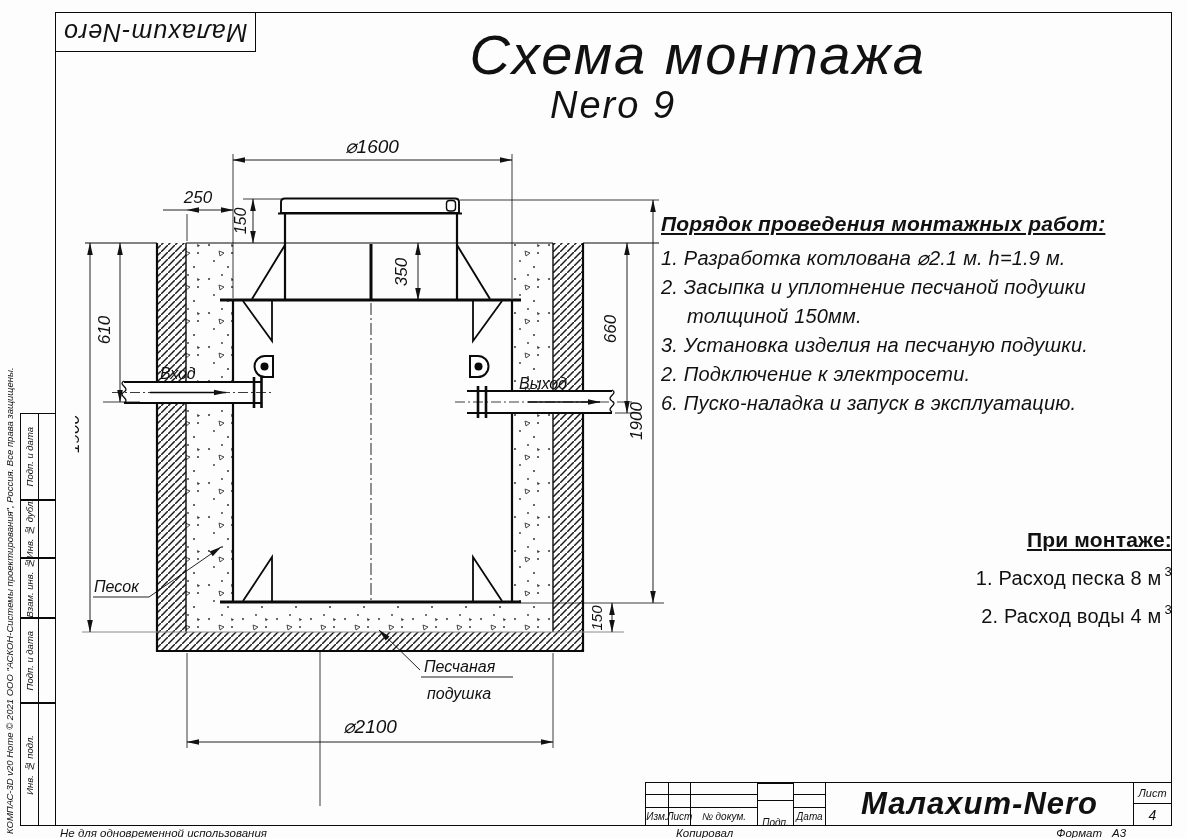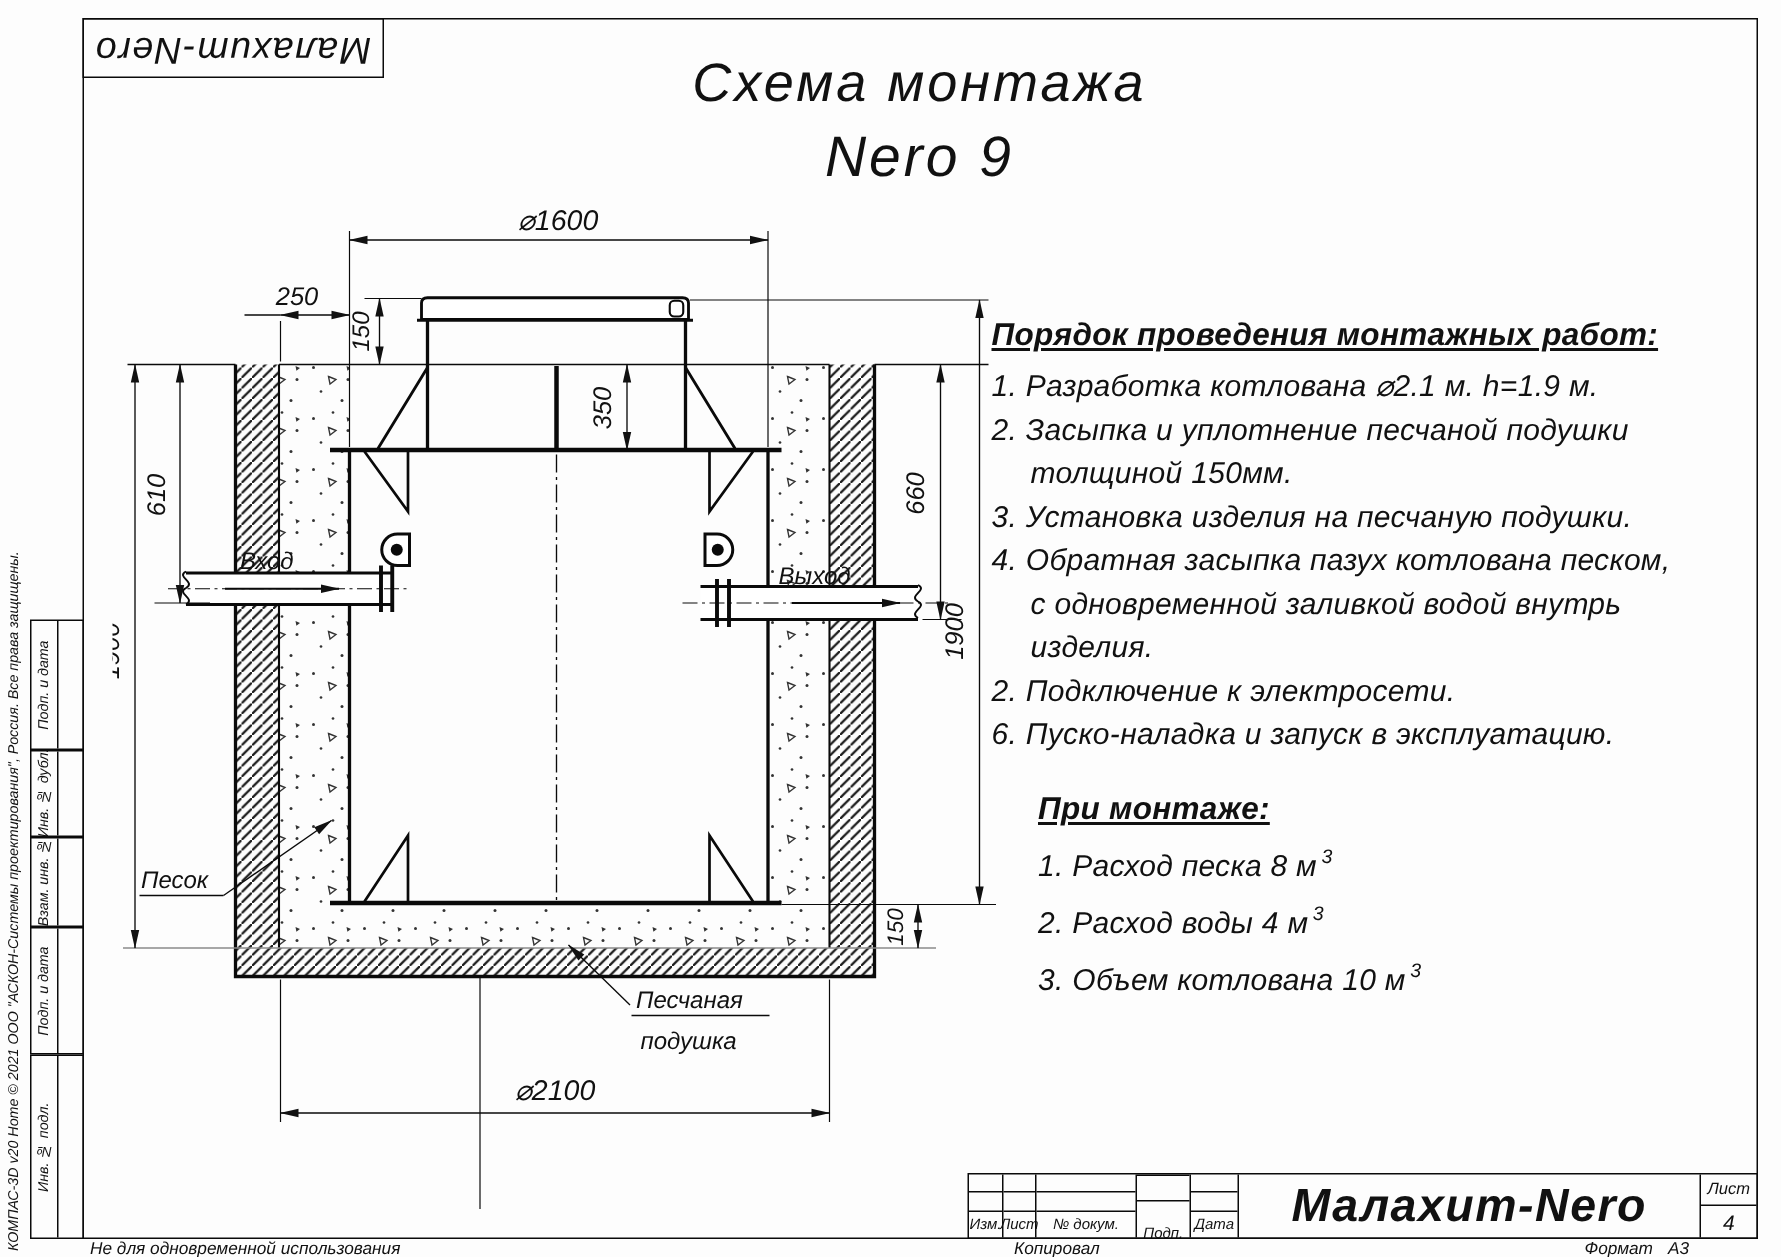--- a/index.html
+++ b/index.html
@@ -8,27 +8,27 @@
     font-family:"Liberation Sans",sans-serif;color:#111;overflow:hidden;
   }
   .abs{position:absolute;}
   
   #frame{left:55px;top:12px;width:1117px;height:814px;border:1.9px solid #0a0a0a;box-sizing:border-box;}
   #corner-box{left:55px;top:12px;width:201px;height:40px;border:1.7px solid #0a0a0a;box-sizing:border-box;
     display:flex;align-items:center;justify-content:center;}
   #corner-box span{transform:rotate(180deg);font-style:italic;font-size:25px;letter-spacing:1px;}
   
   #title{left:300px;top:28px;width:626px;text-align:center;font-style:italic;}
-  #title .t1{font-size:36px;letter-spacing:2px;line-height:54px;}
+  #title .t1{font-size:56px;letter-spacing:2px;line-height:54px;text-align:right;}
   #title .t2{font-size:38px;letter-spacing:2px;line-height:46px;}
   
   #steps-panel{left:661px;top:212px;width:480px;font-style:italic;}
   .panel-heading{font-size:21px;font-weight:bold;text-decoration:underline;margin-bottom:8px;letter-spacing:.2px;}
   .step{font-size:20px;line-height:29px;white-space:pre-line;padding-left:26px;text-indent:-26px;letter-spacing:.2px;}
-  #notes-panel{left:692px;top:528px;width:480px;font-style:italic;}
+  #notes-panel{left:692px;top:528px;width:480px;text-align:right;}
   .note{font-size:20px;margin-top:15px;letter-spacing:.2px;}
   .note .sup{font-size:13px;position:relative;top:-9px;margin-left:3px;}
   
   .stamp-box{border:1.5px solid #0a0a0a;box-sizing:border-box;left:20px;width:36px;display:flex;}
   .stamp-box .lab{width:17px;border-right:1.4px solid #0a0a0a;display:flex;align-items:center;justify-content:center;}
   .stamp-box .lab span{writing-mode:vertical-rl;transform:rotate(180deg);font-size:9.5px;font-style:italic;white-space:nowrap;}
   #copyright{left:4px;top:834px;width:452px;transform:rotate(-90deg);transform-origin:0 0;
     font-size:9.5px;font-style:italic;white-space:nowrap;}
   
   .under-frame{top:827px;font-size:11.5px;font-style:italic;}
@@ -59,32 +59,28 @@
   <div class="t1">Схема монтажа</div>
   <div class="t2">Nero 9</div>
 </div>
 
 <div class="abs" id="steps-panel">
   <div class="panel-heading">Порядок проведения монтажных работ:</div>
   <div class="step">1. Разработка котлована ⌀2.1 м. h=1.9 м.</div>
   <div class="step">2. Засыпка и уплотнение песчаной подушки
 толщиной 150мм.</div>
   <div class="step">3. Установка изделия на песчаную подушки.</div>
-  <div class="step">4. Обратная засыпка пазух котлована песком,
-с одновременной заливкой водой внутрь
-изделия.</div>
   <div class="step">2. Подключение к электросети.</div>
   <div class="step">6. Пуско-наладка и запуск в эксплуатацию.</div>
 </div>
 
 <div class="abs" id="notes-panel">
   <div class="panel-heading">При монтаже:</div>
   <div class="note"><span>1. Расход песка 8 м</span><span class="sup">3</span></div>
   <div class="note"><span>2. Расход воды 4 м</span><span class="sup">3</span></div>
-  <div class="note"><span>3. Объем котлована 10 м</span><span class="sup">3</span></div>
 </div>
 
 <div class="abs stamp-box" style="top:413px;height:87px;">
   <div class="lab">
       <span>Подп. и дата</span>
     </div>
 </div>
 <div class="abs stamp-box" style="top:500px;height:58px;">
   <div class="lab">
       <span>Инв. № дубл.</span>

